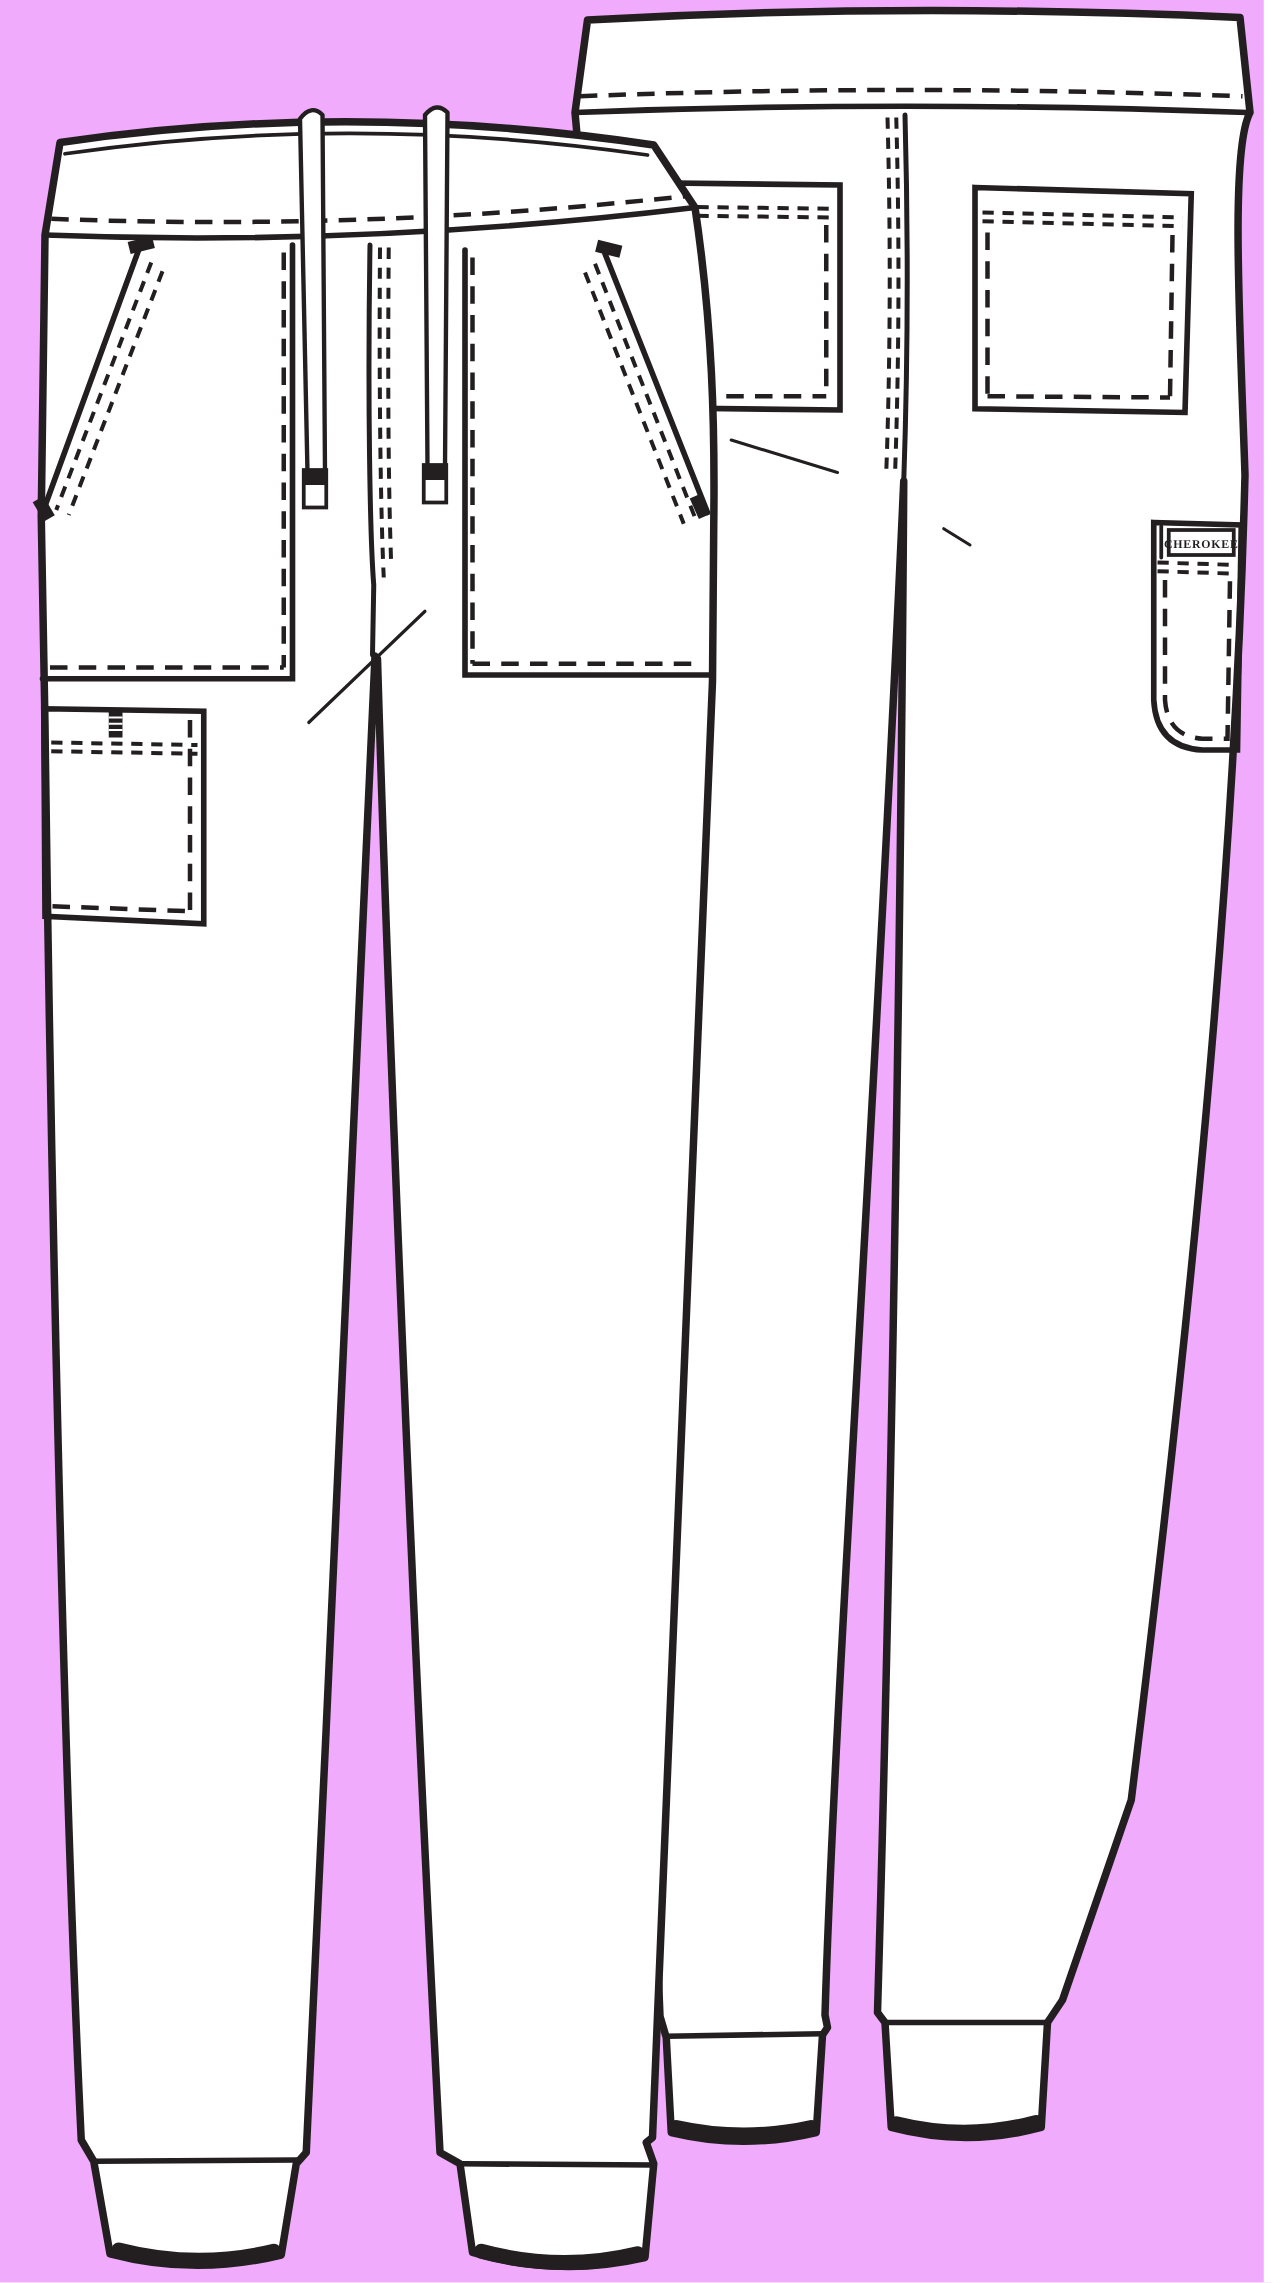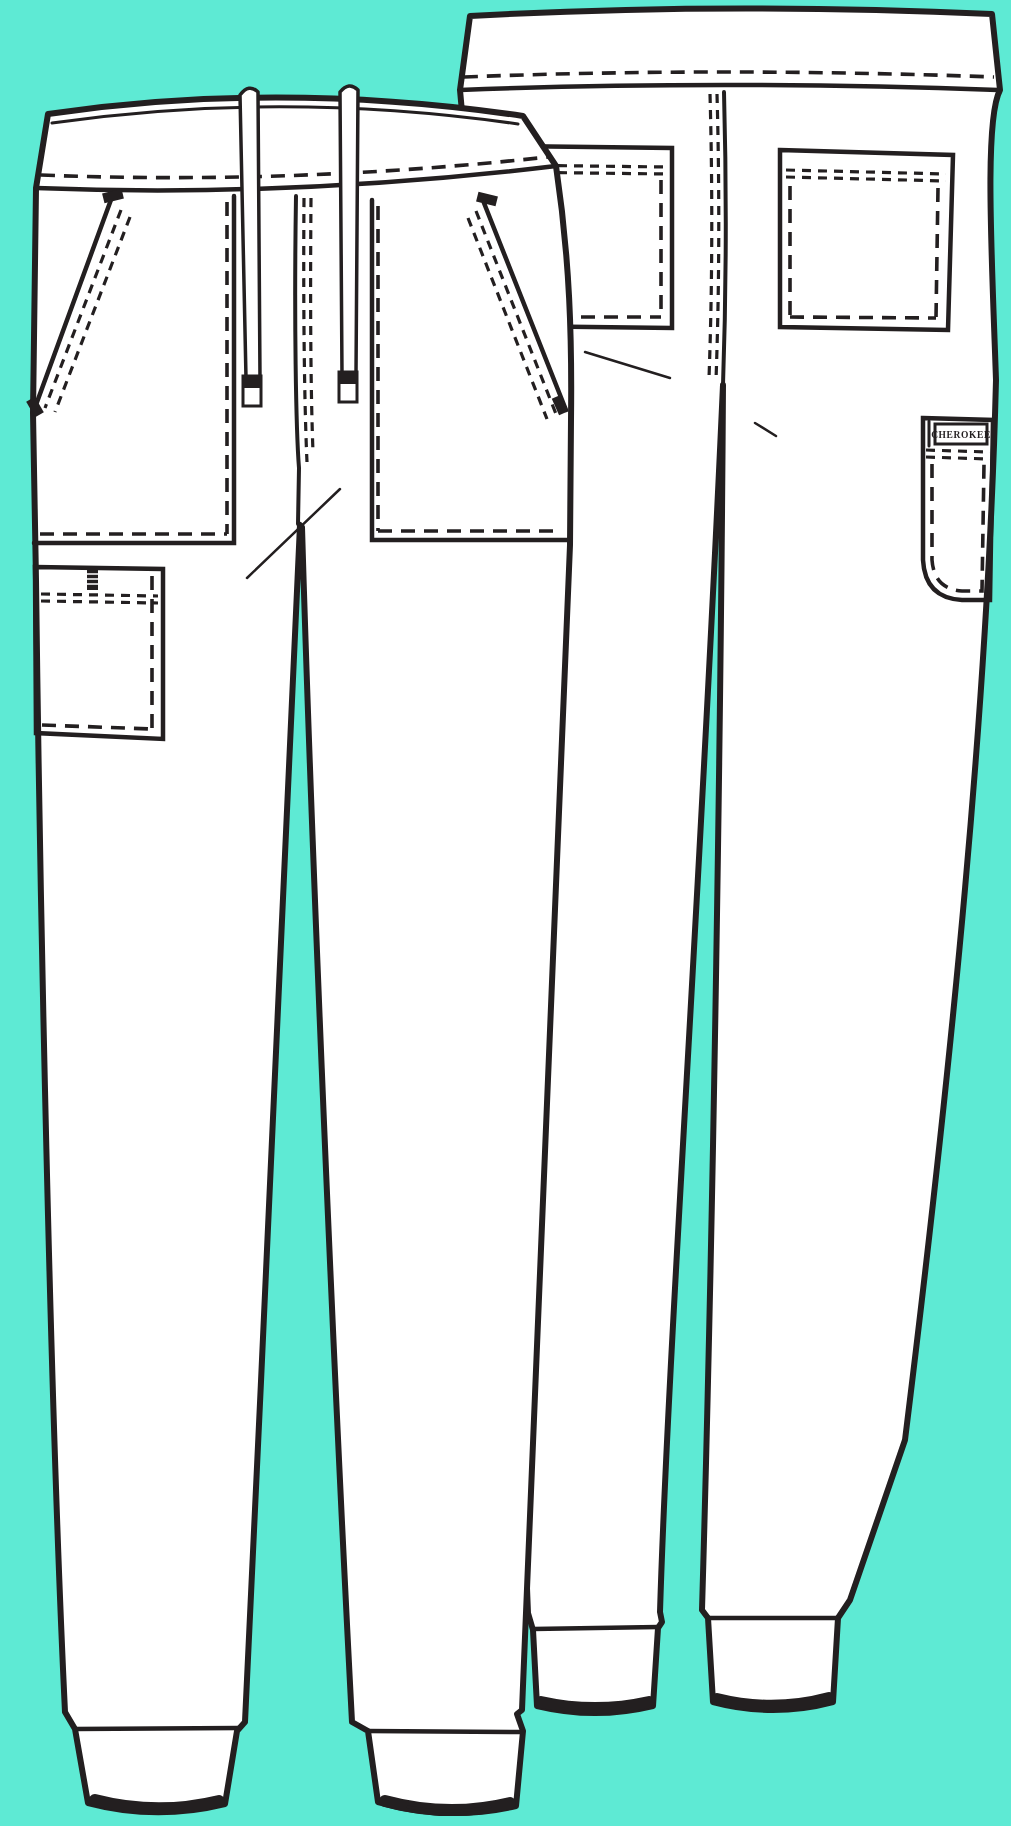--- a/index.html
+++ b/index.html
@@ -1,19 +1,19 @@
 <!DOCTYPE html>
 <html><head>
 <meta charset="utf-8">
 <style>
   html,body{margin:0;padding:0;background:#ffffff;}
   .canvas{
     position:relative;
     width:1011px;height:1826px;
-    background:#5eead4;
+    background:#f0abfc;
     font-family:"Liberation Sans", sans-serif;
     overflow:hidden;
   }
   svg{display:block;}
   .outline{fill:#ffffff;stroke:#231f20;stroke-width:6;stroke-linejoin:round;}
   .solid{fill:none;stroke:#231f20;stroke-width:4.5;stroke-linecap:round;}
   .solid-thin{fill:none;stroke:#231f20;stroke-width:3;stroke-linecap:round;}
   .seam{fill:none;stroke:#231f20;stroke-width:4;stroke-linecap:round;}
   .dash{fill:none;stroke:#231f20;stroke-width:3.6;stroke-dasharray:14 9;stroke-linecap:butt;}
   .ddash{fill:none;stroke:#231f20;stroke-width:3.2;stroke-dasharray:9 7;stroke-linecap:butt;}

